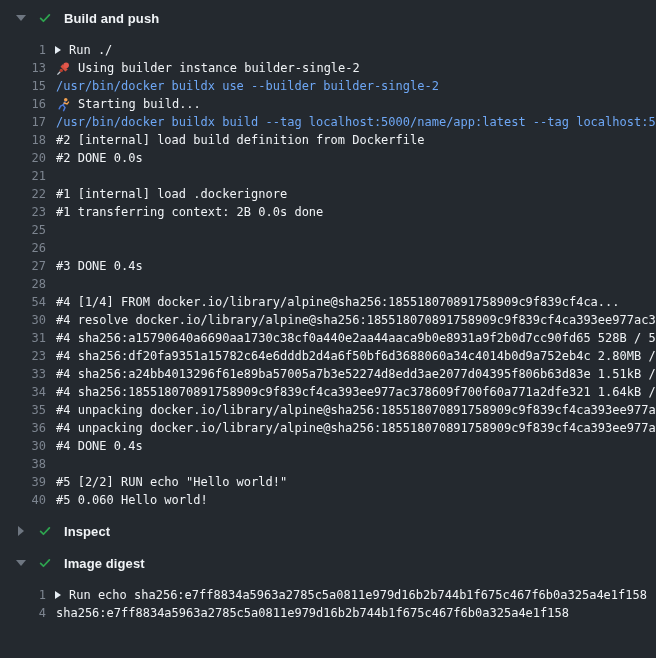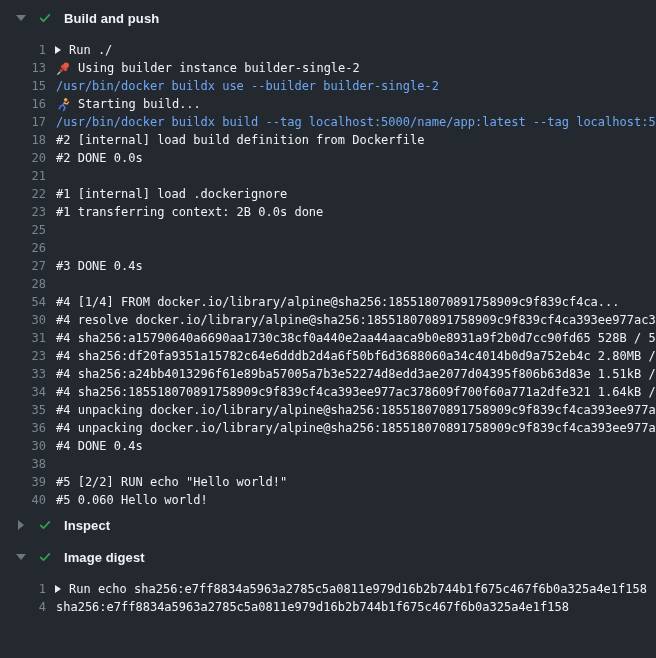--- a/index.html
+++ b/index.html
@@ -4,21 +4,21 @@
 <style>
   html,body{margin:0;padding:0;}
   body{
     width:656px;height:658px;overflow:hidden;
     background:#24292f;
     font-family:"DejaVu Sans Mono","Liberation Mono",monospace;
     font-size:12px;color:#f0f3f6;
     padding-top:4px;box-sizing:border-box;
   }
   .section{width:656px;}
-  .section + .section{margin-top:2px;}
+  .section + .section{margin-top:8px;}
   .section.extra-gap{margin-top:4px;}
   .section-header{
     display:flex;align-items:center;height:28px;padding-left:16px;
     cursor:pointer;
   }
   .toggle-box{width:10px;display:flex;justify-content:center;flex:none;}
   .tri-down{width:0;height:0;border-left:5px solid transparent;border-right:5px solid transparent;border-top:6px solid #6e7681;}
   .tri-right{width:0;height:0;border-top:5px solid transparent;border-bottom:5px solid transparent;border-left:6px solid #6e7681;}
   .check-box{width:14px;height:14px;margin-left:12px;flex:none;display:flex;align-items:center;justify-content:center;}
   .section-title{

